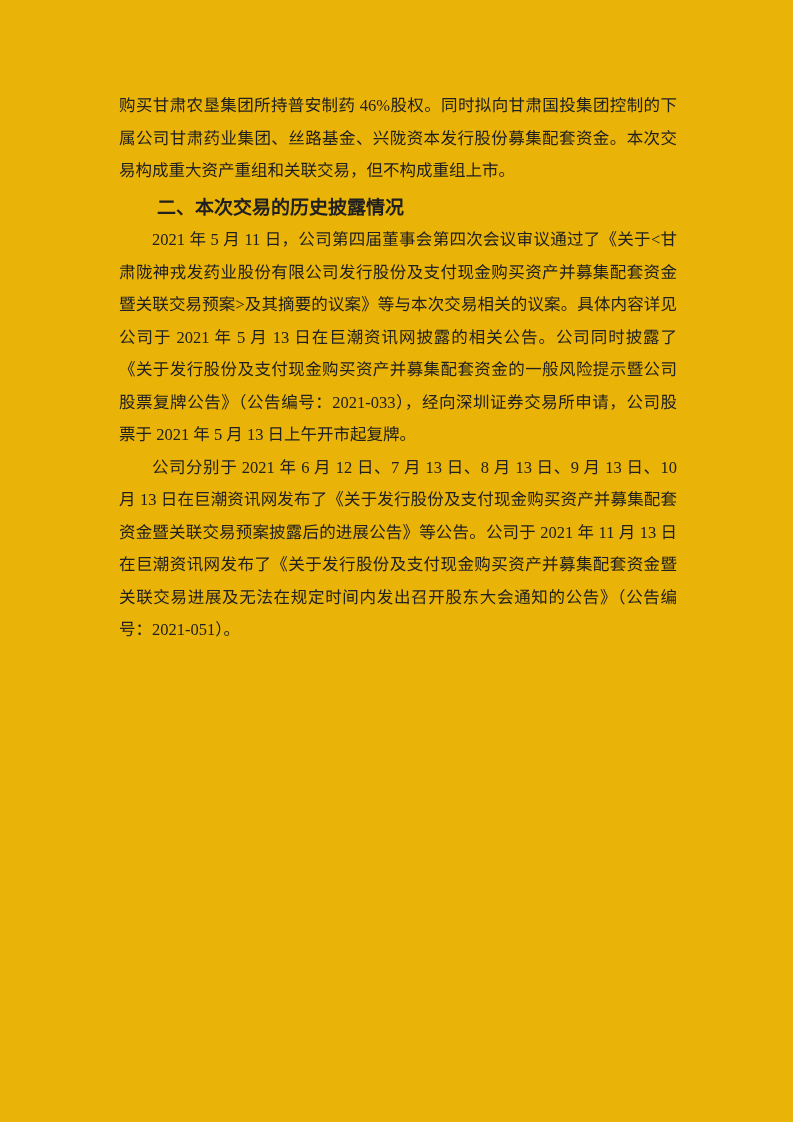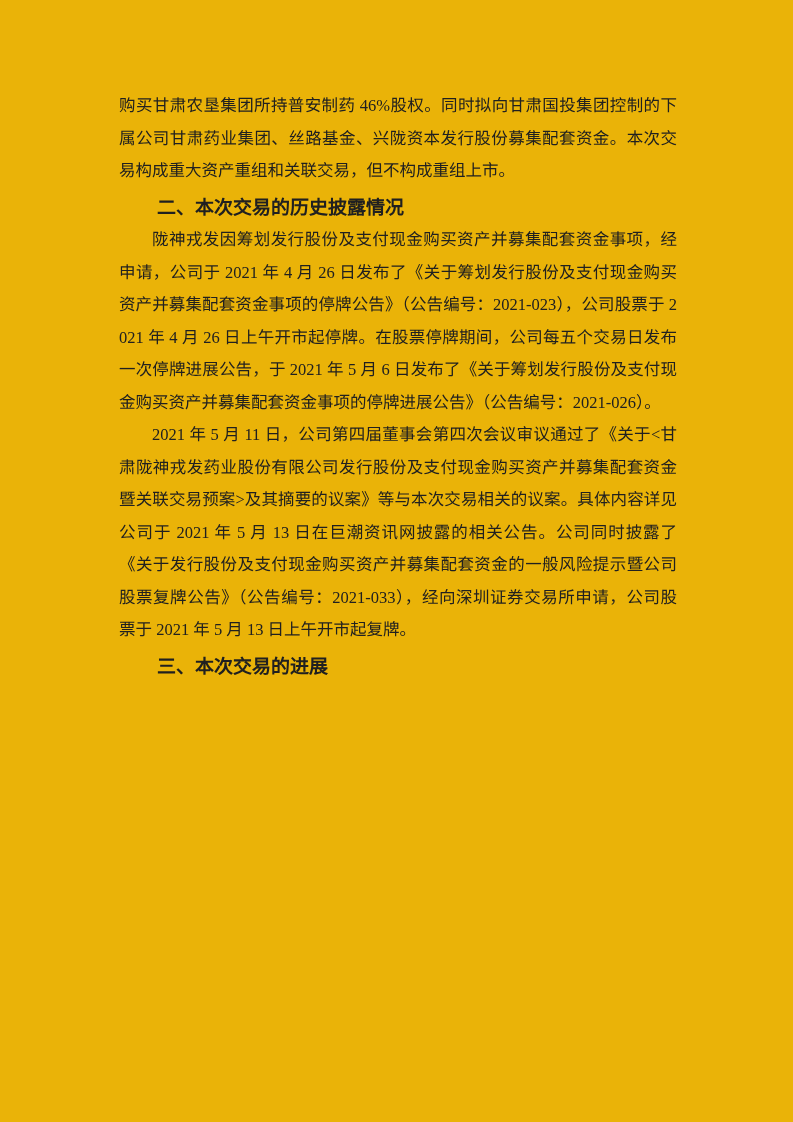--- a/index.html
+++ b/index.html
@@ -44,17 +44,16 @@
     text-indent: 2em;
   }
 </style>
 </head>
 <body>
 
 <div class="page">
   <div class="content">
     <p class="body continued">购买甘肃农垦集团所持普安制药 46%股权。同时拟向甘肃国投集团控制的下属公司甘肃药业集团、丝路基金、兴陇资本发行股份募集配套资金。本次交易构成重大资产重组和关联交易，但不构成重组上市。</p>
     <h2 class="heading">二、本次交易的历史披露情况</h2>
-    <p class="body">陇神戎发因筹划发行股份及支付现金购买资产并募集配套资金事项，经申请，公司于 2021 年 4 月 26 日发布了《关于筹划发行股份及支付现金购买资产并募集配套资金事项的停牌公告》（公告编号：2021-023），公司股票于 2021 年 4 月 26 日上午开市起停牌。在股票停牌期间，公司每五个交易日发布一次停牌进展公告，于 2021 年 5 月 6 日发布了《关于筹划发行股份及支付现金购买资产并募集配套资金事项的停牌进展公告》（公告编号：2021-026）。</p>
     <p class="body">2021 年 5 月 11 日，公司第四届董事会第四次会议审议通过了《关于&lt;甘肃陇神戎发药业股份有限公司发行股份及支付现金购买资产并募集配套资金暨关联交易预案&gt;及其摘要的议案》等与本次交易相关的议案。具体内容详见公司于 2021 年 5 月 13 日在巨潮资讯网披露的相关公告。公司同时披露了《关于发行股份及支付现金购买资产并募集配套资金的一般风险提示暨公司股票复牌公告》（公告编号：2021-033），经向深圳证券交易所申请，公司股票于 2021 年 5 月 13 日上午开市起复牌。</p>
-    <h2 class="heading">三、本次交易的进展</h2>
+    <p class="body">公司分别于 2021 年 6 月 12 日、7 月 13 日、8 月 13 日、9 月 13 日、10 月 13 日在巨潮资讯网发布了《关于发行股份及支付现金购买资产并募集配套资金暨关联交易预案披露后的进展公告》等公告。公司于 2021 年 11 月 13 日在巨潮资讯网发布了《关于发行股份及支付现金购买资产并募集配套资金暨关联交易进展及无法在规定时间内发出召开股东大会通知的公告》（公告编号：2021-051）。</p>
   </div>
 </div>
 
 </body></html>

